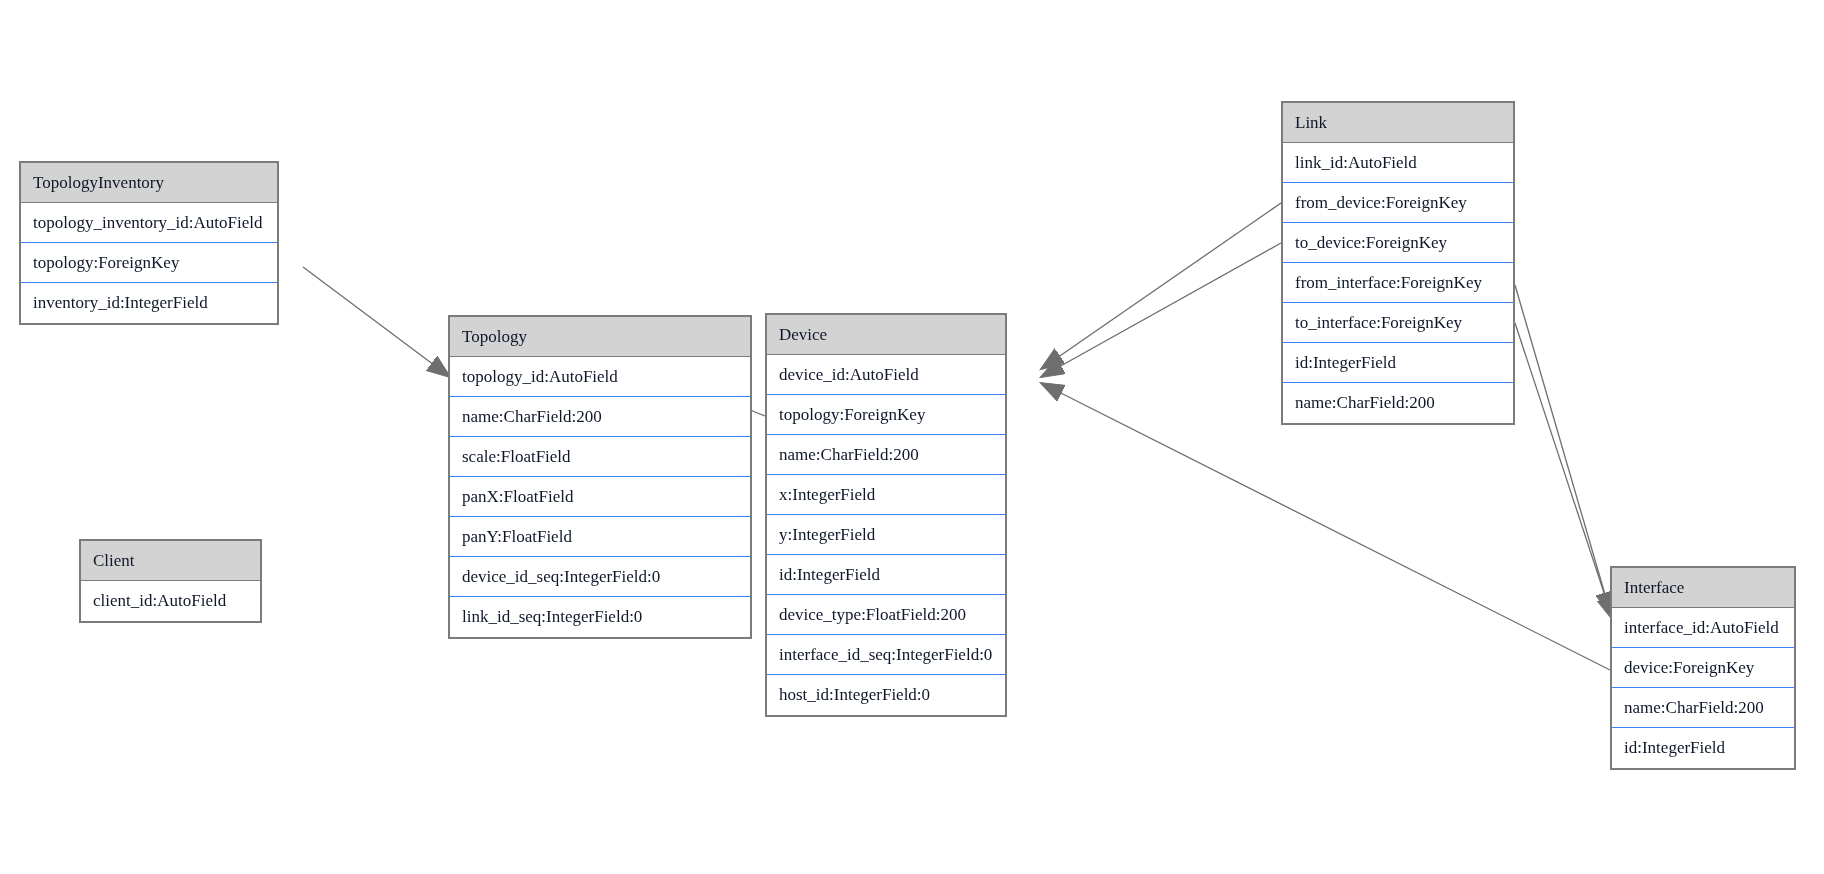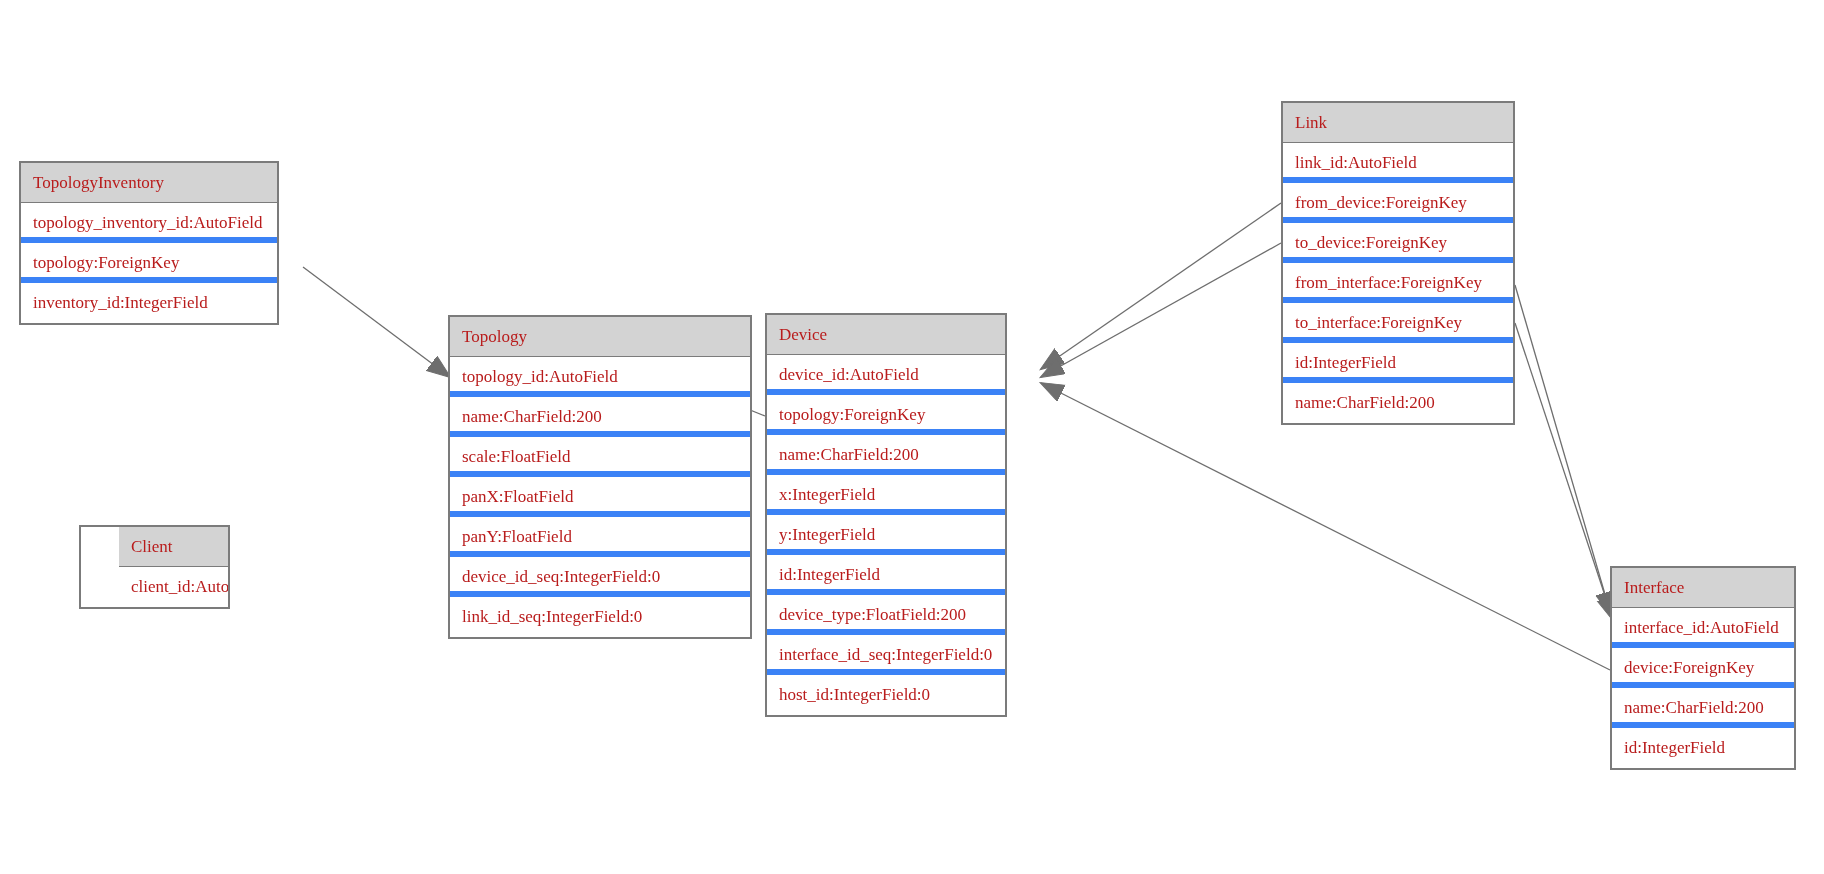--- a/index.html
+++ b/index.html
@@ -15,37 +15,37 @@
   .edges {
     position: absolute;
     left: 0; top: 0;
     width: 1824px; height: 874px;
     pointer-events: none;
   }
   .table {
     position: absolute;
     background: #ffffff;
     border: 2px solid #7b7b7b;
-    color: #b91c1c;
+    color: #0f172a;
     font-size: 17px;
   }
   .thead {
     height: 40px;
     line-height: 40px;
     padding: 0 12px;
     background: #d3d3d3;
     border-bottom: 1px solid #7b7b7b;
     white-space: nowrap;
     overflow: hidden;
   }
   .trow {
     height: 40px;
     line-height: 40px;
     padding: 0 12px;
-    border-bottom: 6px solid #3b82f6;
+    border-bottom: 1px solid #3b82f6;
     white-space: nowrap;
     overflow: hidden;
     background: #ffffff;
   }
   .trow:last-child { border-bottom: none; }
 </style>
 </head>
 <body>
 
 <div class="canvas">
@@ -76,21 +76,21 @@
     <div class="thead">Topology</div>
     <div class="trow">topology_id:AutoField</div>
     <div class="trow">name:CharField:200</div>
     <div class="trow">scale:FloatField</div>
     <div class="trow">panX:FloatField</div>
     <div class="trow">panY:FloatField</div>
     <div class="trow">device_id_seq:IntegerField:0</div>
     <div class="trow">link_id_seq:IntegerField:0</div>
   </div>
 
-  <div class="table" style="left:79px; top:525px; width:151px;padding-left:38px;">
+  <div class="table" style="left:79px; top:539px; width:183px;">
     <div class="thead">Client</div>
     <div class="trow">client_id:AutoField</div>
   </div>
 
   <div class="table" style="left:765px; top:313px; width:242px;">
     <div class="thead">Device</div>
     <div class="trow">device_id:AutoField</div>
     <div class="trow">topology:ForeignKey</div>
     <div class="trow">name:CharField:200</div>
     <div class="trow">x:IntegerField</div>

